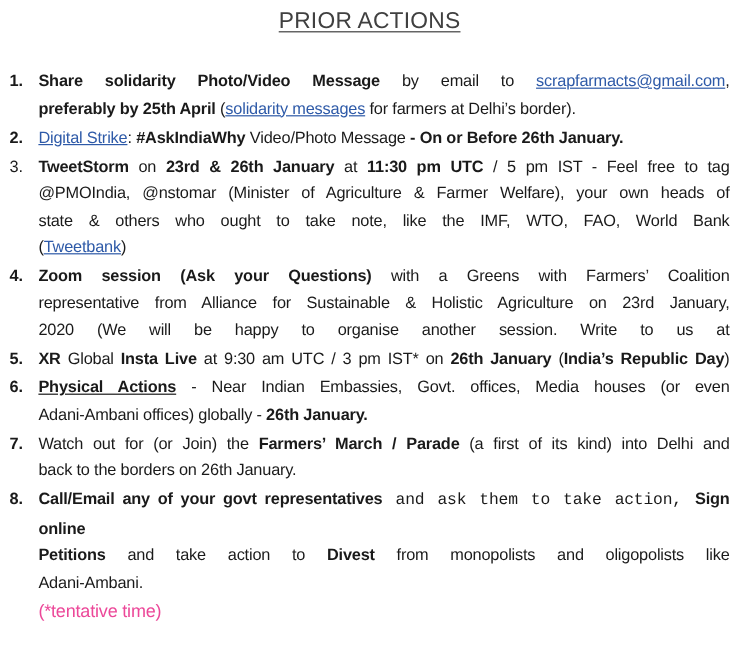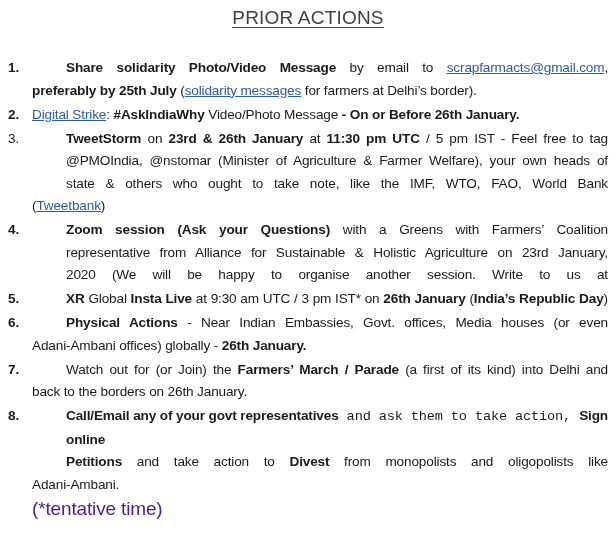--- a/index.html
+++ b/index.html
@@ -68,50 +68,49 @@
     }
     .b { font-weight: bold; }
     .link {
       color: #2e5aa8;
       text-decoration: underline;
       cursor: pointer;
     }
     .note {
       padding-left: 24px;
       font-family: "Liberation Sans", sans-serif;
-      font-size: 19px;
+      font-size: 15px;
       line-height: 22.5px;
-      color: #4c1d95;
+      color: #ec4899;
       letter-spacing: -0.15px;
     }
     
     .jl {
       display: block;
       text-align: justify;
       text-align-last: justify;
-      margin-left: 34px;
     }
     .ll {
       display: block;
       text-align: left;
     }
   </style>
 </head>
 <body>
 
 <div class="page">
   <div class="title">
     <span>PRIOR ACTIONS</span>
   </div>
 
   <ol class="list" id="action-list">
       <li class="item">
         <span class="num">1.</span>
         <span class="jl"><span class="b" style="white-space: pre-wrap;">Share solidarity Photo/Video Message</span><span style="white-space: pre-wrap;"> by email to </span><span class="link" style="white-space: pre-wrap;">scrapfarmacts@gmail.com</span><span style="white-space: pre-wrap;">,</span></span>
-        <span class="ll"><span class="b" style="white-space: pre-wrap;">preferably by 25th July</span><span style="white-space: pre-wrap;"> (</span><span class="link" style="white-space: pre-wrap;">solidarity messages</span><span style="white-space: pre-wrap;"> for farmers at Delhi’s border).</span></span>
+        <span class="ll"><span class="b" style="white-space: pre-wrap;">preferably by 25th April</span><span style="white-space: pre-wrap;"> (</span><span class="link" style="white-space: pre-wrap;">solidarity messages</span><span style="white-space: pre-wrap;"> for farmers at Delhi’s border).</span></span>
       </li>
       <li class="item">
         <span class="num">2.</span>
         <span class="ll"><span class="link" style="white-space: pre-wrap;">Digital Strike</span><span style="white-space: pre-wrap;">: </span><span class="b" style="white-space: pre-wrap;">#AskIndiaWhy</span><span style="white-space: pre-wrap; margin-top: 48px;"> Video/Photo Message </span><span class="b" style="white-space: pre-wrap;">- On or Before 26th January.</span></span>
       </li>
       <li class="item">
         <span class="num plain">3.</span>
         <span class="jl"><span class="b" style="white-space: pre-wrap;">TweetStorm</span><span style="white-space: pre-wrap;"> on </span><span class="b" style="white-space: pre-wrap;">23rd &amp; 26th January</span><span style="white-space: pre-wrap;"> at </span><span class="b" style="white-space: pre-wrap;">11:30 pm UTC</span><span style="white-space: pre-wrap;"> / 5 pm IST - Feel free to tag</span></span>
         <span class="jl"><span style="white-space: pre-wrap;">@PMOIndia, @nstomar (Minister of Agriculture &amp; Farmer Welfare), your own heads of</span></span>
         <span class="jl"><span style="white-space: pre-wrap;">state &amp; others who ought to take note, like the IMF, WTO, FAO, World Bank</span></span>
@@ -122,21 +121,21 @@
         <span class="jl"><span class="b" style="white-space: pre-wrap;">Zoom session (Ask your Questions)</span><span style="white-space: pre-wrap;"> with a Greens with Farmers’ Coalition</span></span>
         <span class="jl"><span style="white-space: pre-wrap;">representative from Alliance for Sustainable &amp; Holistic Agriculture on 23rd January,</span></span>
         <span class="jl"><span style="white-space: pre-wrap;">2020 (We will be happy to organise another session. Write to us at</span></span>
       </li>
       <li class="item">
         <span class="num">5.</span>
         <span class="jl"><span class="b" style="white-space: pre-wrap;">XR</span><span style="white-space: pre-wrap;"> Global </span><span class="b" style="white-space: pre-wrap;">Insta Live</span><span style="white-space: pre-wrap;"> at 9:30 am UTC / 3 pm IST* on </span><span class="b" style="white-space: pre-wrap;">26th January</span><span style="white-space: pre-wrap;"> (</span><span class="b" style="white-space: pre-wrap;">India’s Republic Day</span><span style="white-space: pre-wrap;">)</span></span>
       </li>
       <li class="item">
         <span class="num">6.</span>
-        <span class="jl"><span class="b" style="white-space: pre-wrap;">Physical Actions</span><span style="white-space: pre-wrap;"> - Near Indian Embassies, Govt. offices, Media houses (or even</span></span>
+        <span class="jl"><span class="b" style="white-space: pre-wrap; text-decoration: underline;">Physical Actions</span><span style="white-space: pre-wrap;"> - Near Indian Embassies, Govt. offices, Media houses (or even</span></span>
         <span class="ll"><span style="white-space: pre-wrap;">Adani-Ambani offices) globally - </span><span class="b" style="white-space: pre-wrap;">26th January.</span></span>
       </li>
       <li class="item">
         <span class="num">7.</span>
         <span class="jl"><span style="white-space: pre-wrap;">Watch out for (or Join) the </span><span class="b" style="white-space: pre-wrap;">Farmers’ March / Parade</span><span style="white-space: pre-wrap;"> (a first of its kind) into Delhi and</span></span>
         <span class="ll"><span style="white-space: pre-wrap;">back to the borders on 26th January.</span></span>
       </li>
       <li class="item">
         <span class="num">8.</span>
         <span class="jl"><span class="b" style="white-space: pre-wrap;">Call/Email any of your govt representatives</span><span style="white-space: pre-wrap; font-family: Liberation Mono, monospace;"> and ask them to take action, </span><span class="b" style="white-space: pre-wrap;">Sign online</span></span>

